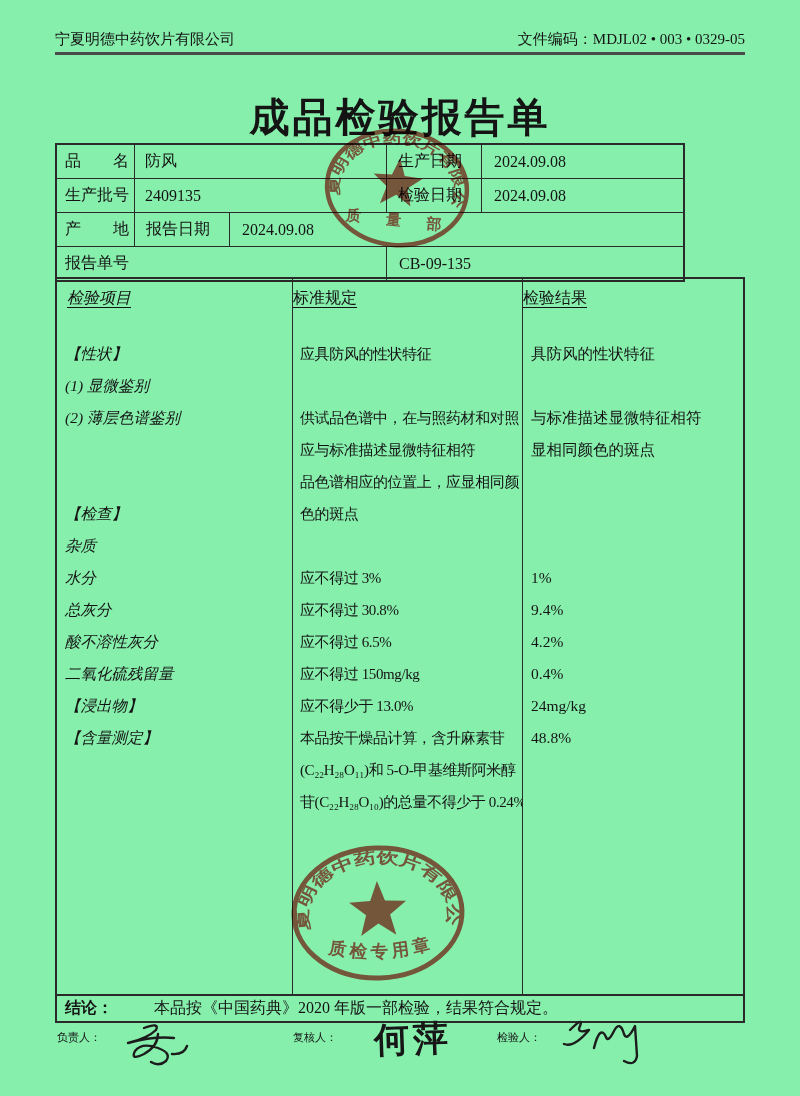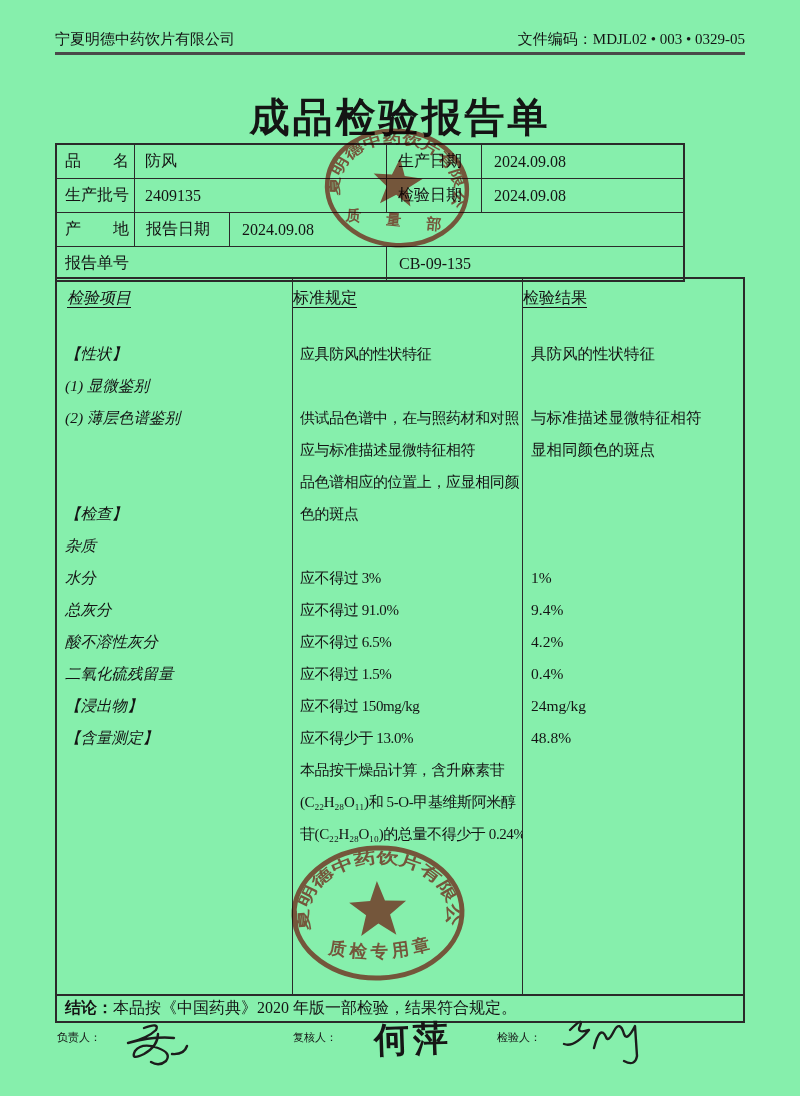--- a/index.html
+++ b/index.html
@@ -35,21 +35,21 @@
   .col-head{margin-top:9px;font-size:16px;text-align:left;}
   .col-head span{text-decoration:underline;text-underline-offset:4px;}
   .mc1 .col-head{text-align:left;padding-left:10px;}
   .lines{position:absolute;top:59px;left:0;right:0;}
   .line{height:32px;line-height:32px;font-size:15.5px;padding:0 4px 0 8px;white-space:nowrap;overflow:hidden;}
   .mc2 .line{font-size:15px;letter-spacing:-0.4px;padding-left:7px;}
 
   
   .conclusion{position:absolute;left:55px;top:996px;width:690px;height:27px;
               border:2px solid #2a2a2a;border-top:none;box-sizing:border-box;
-              display:flex;align-items:center;padding-left:8px;font-size:16px;white-space:nowrap;}
+              display:flex;align-items:center;padding-left:8px;font-size:16px;white-space:nowrap;gap:41px;}
   .conclusion .b{font-weight:bold;}
 
   
   .siglabel{position:absolute;top:1030px;font-size:11px;}
   .sig-svg{position:absolute;}
   .sig-svg path{stroke:#1c1c1c;stroke-width:2.4;fill:none;stroke-linecap:round;stroke-linejoin:round;}
   .handwriting{position:absolute;left:374px;top:1016px;font-size:35px;font-weight:bold;color:#161616;
                transform:rotate(-2deg);letter-spacing:4px;}
 
   
@@ -117,23 +117,22 @@
       <div class="col-head"><span>标准规定</span></div>
       <div class="lines">
         <div class="line">应具防风的性状特征</div>
         <div class="line"></div>
         <div class="line">供试品色谱中，在与照药材和对照</div>
         <div class="line">应与标准描述显微特征相符</div>
         <div class="line">品色谱相应的位置上，应显相同颜</div>
         <div class="line">色的斑点</div>
         <div class="line"></div>
         <div class="line">应不得过 3%</div>
-        <div class="line">应不得过 91.0%</div>
+        <div class="line">应不得过 30.8%</div>
         <div class="line">应不得过 6.5%</div>
-        <div class="line">应不得过 1.5%</div>
         <div class="line">应不得过 150mg/kg</div>
         <div class="line">应不得少于 13.0%</div>
         <div class="line">本品按干燥品计算，含升麻素苷</div>
         <div class="line">(C₂₂H₂₈O₁₁)和 5-O-甲基维斯阿米醇</div>
         <div class="line">苷(C₂₂H₂₈O₁₀)的总量不得少于 0.24%</div>
       </div>
     </div>
     <div class="mcol mc3">
       <div class="col-head"><span>检验结果</span></div>
       <div class="lines">

